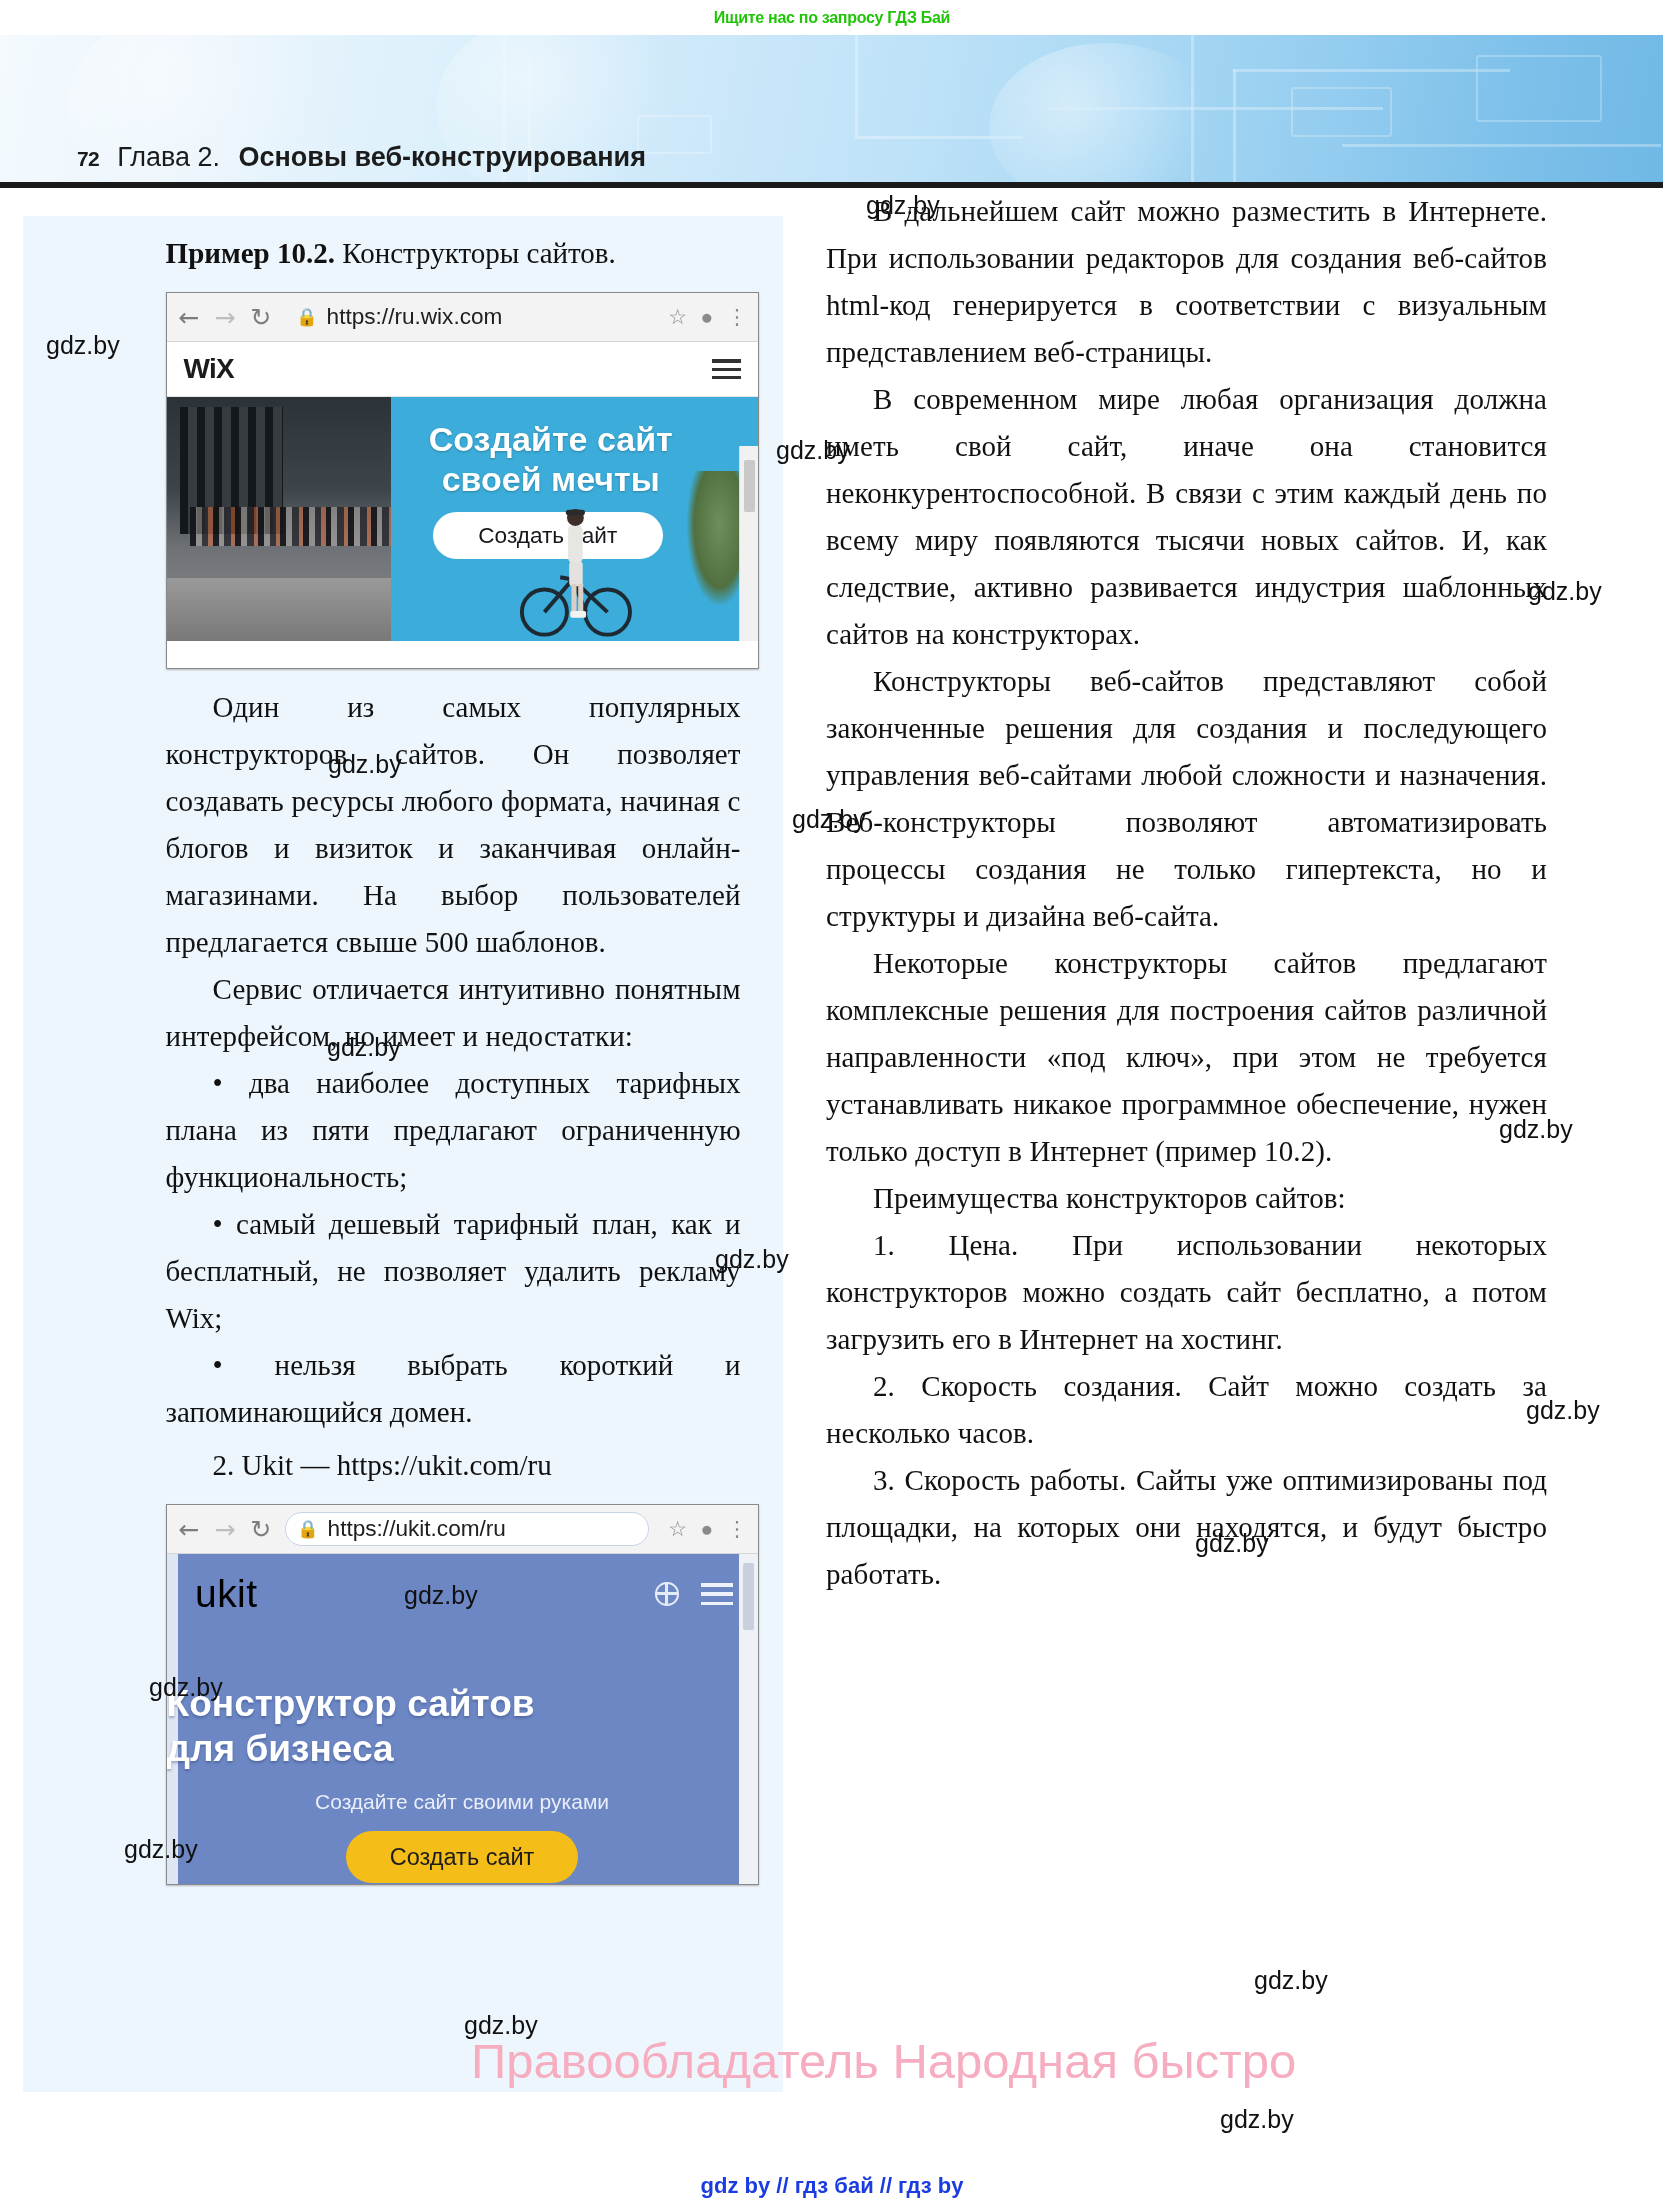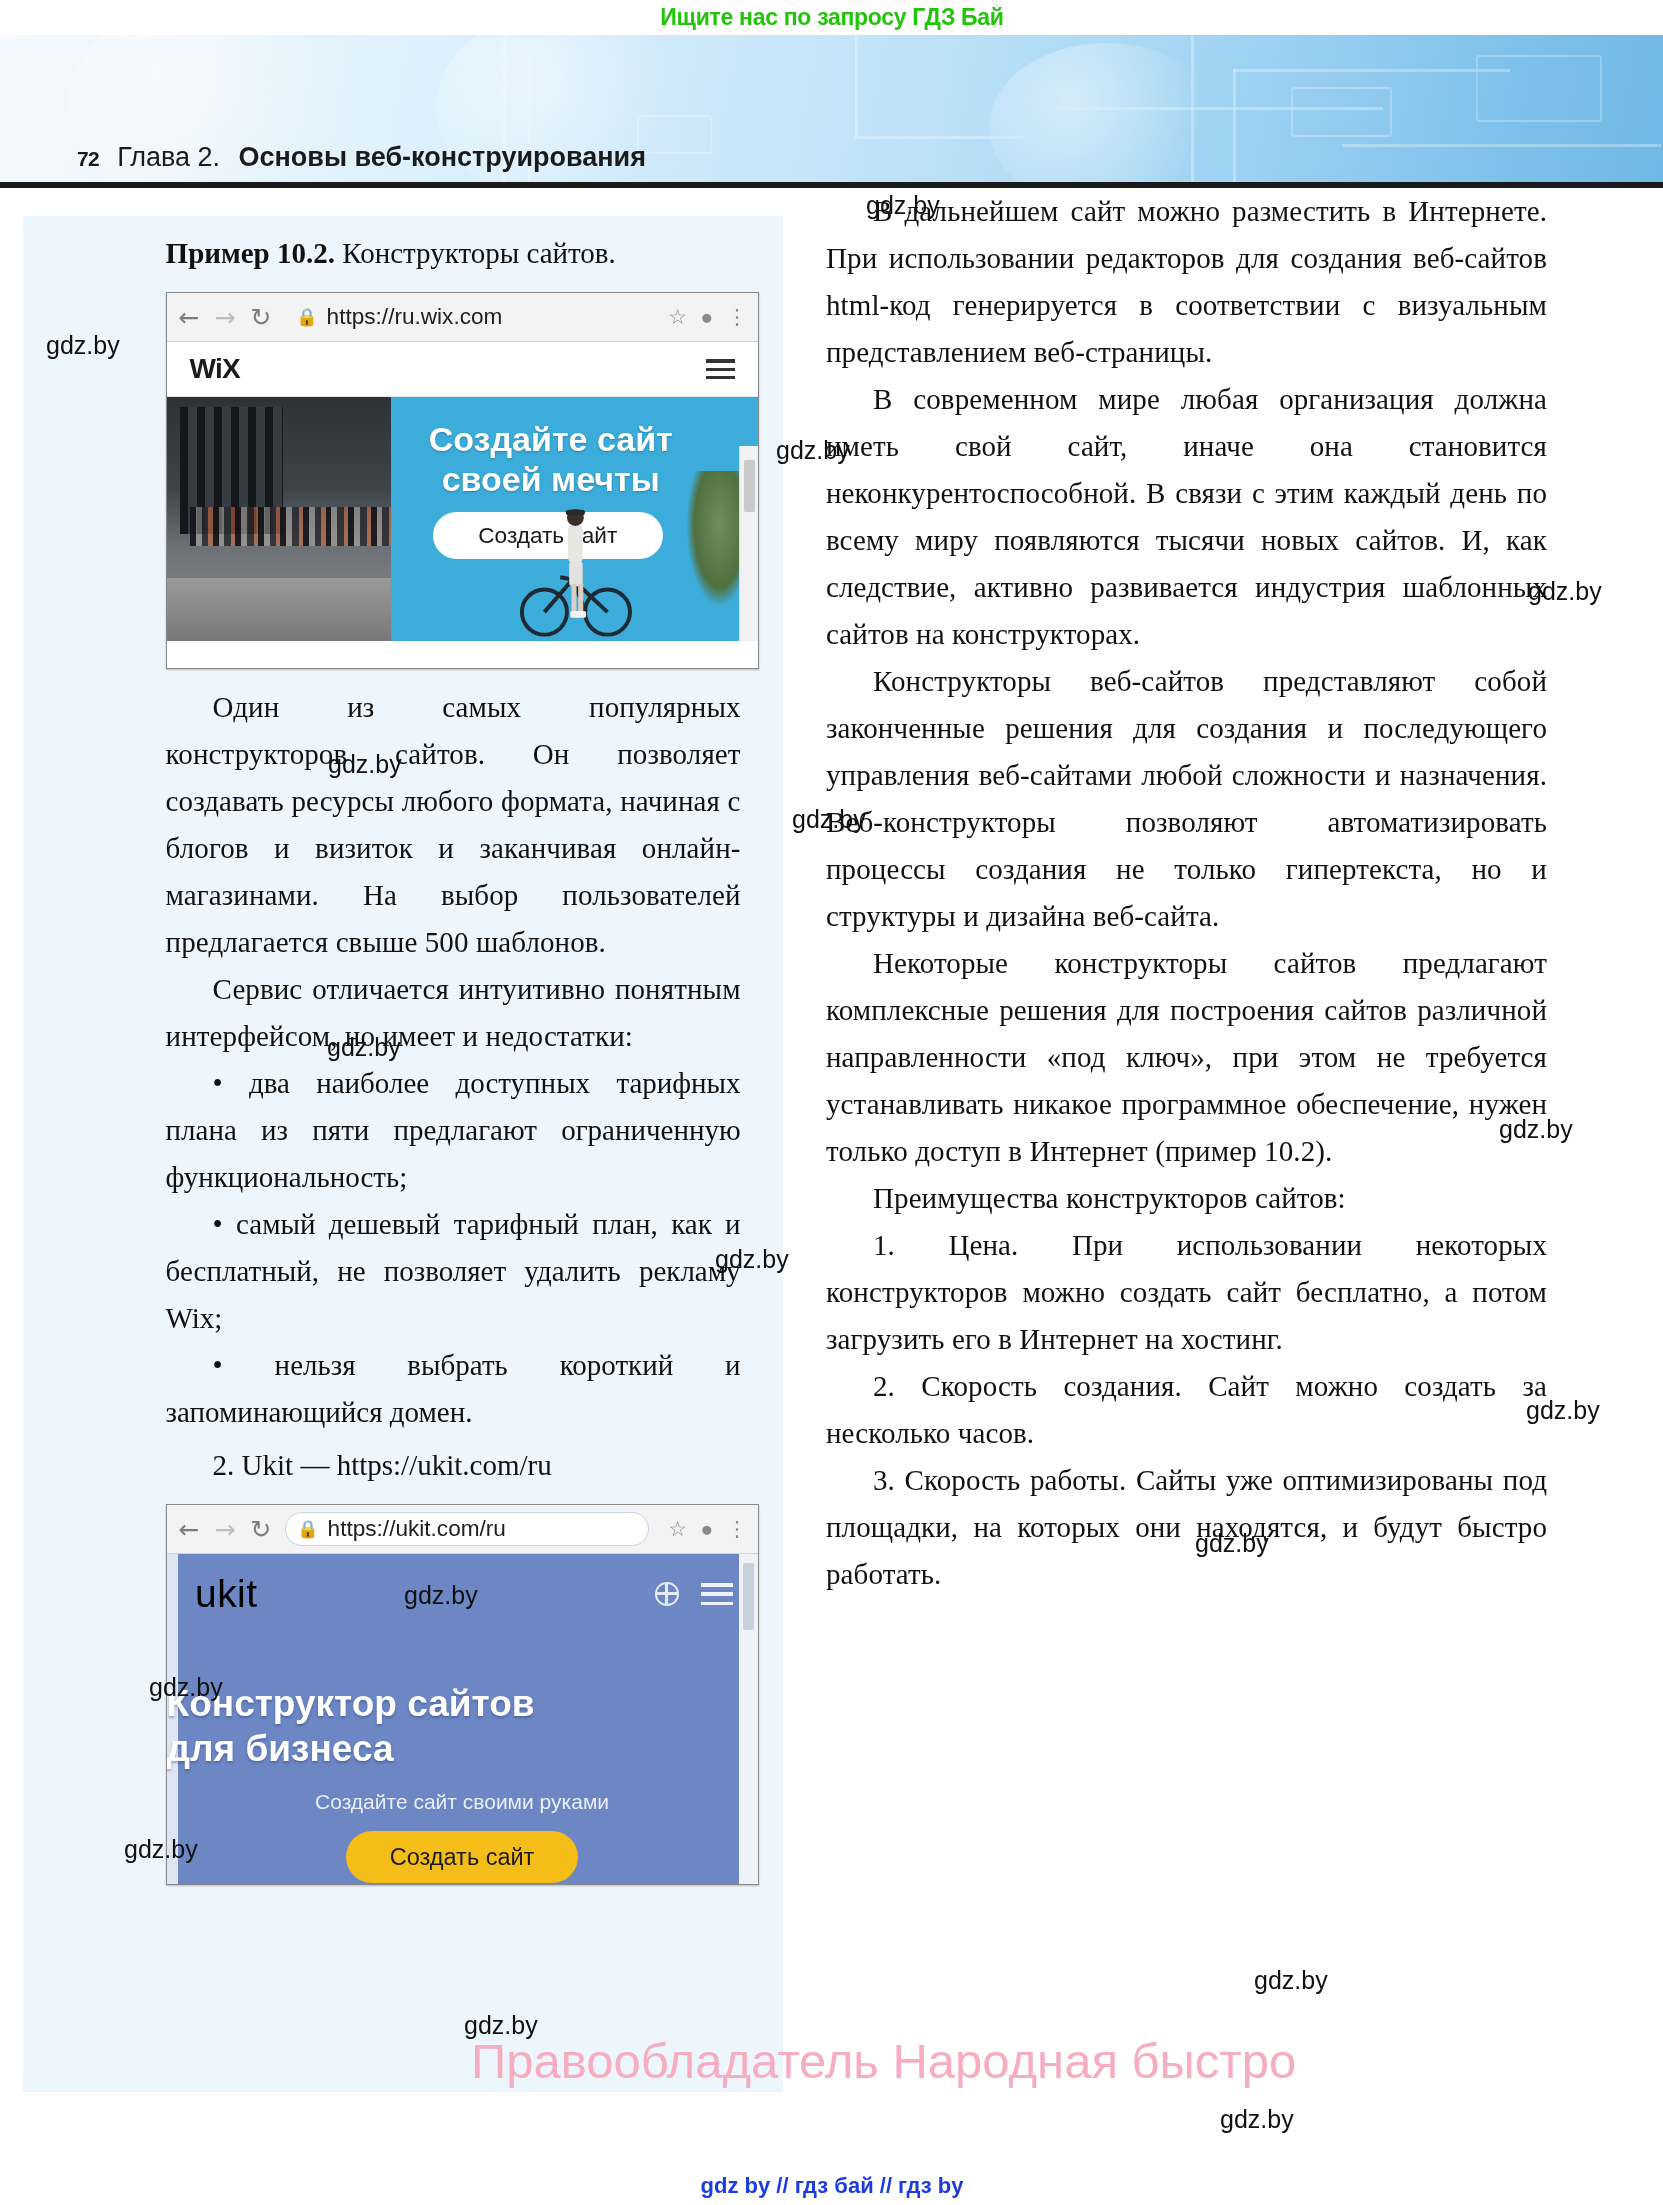--- a/index.html
+++ b/index.html
@@ -20,21 +20,21 @@
     width: 1664px;
     height: 35px;
     display: flex;
     align-items: center;
     justify-content: center;
     background: #ffffff;
   }
   .promo-text {
     color: #22c40a;
     font-family: "Liberation Sans", sans-serif;
-    font-size: 23px;
+    font-size: 16px;
     font-weight: 700;
     letter-spacing: -0.3px;
   }
 
   
   .page-header {
     position: absolute;
     top: 35px; left: 0;
     width: 1664px;
     height: 153px;
@@ -216,21 +216,21 @@
   }
   .bar-right span { color: #8a8a8a; font-size: 21px; }
 
   
   .wix-top {
     height: 55px;
     background: #fff;
     display: flex;
     align-items: center;
     justify-content: space-between;
-    padding: 0 23px;
+    padding: 0 17px;
     border-bottom: 0.8px solid #e6e6e6;
   }
   .wix-logo {
     font-family: "Liberation Sans", sans-serif;
     font-weight: 800;
     font-size: 28px;
     color: #1c1c1c;
     letter-spacing: -0.8px;
   }
   .hamburger { display: flex; flex-direction: column; gap: 5px; }

